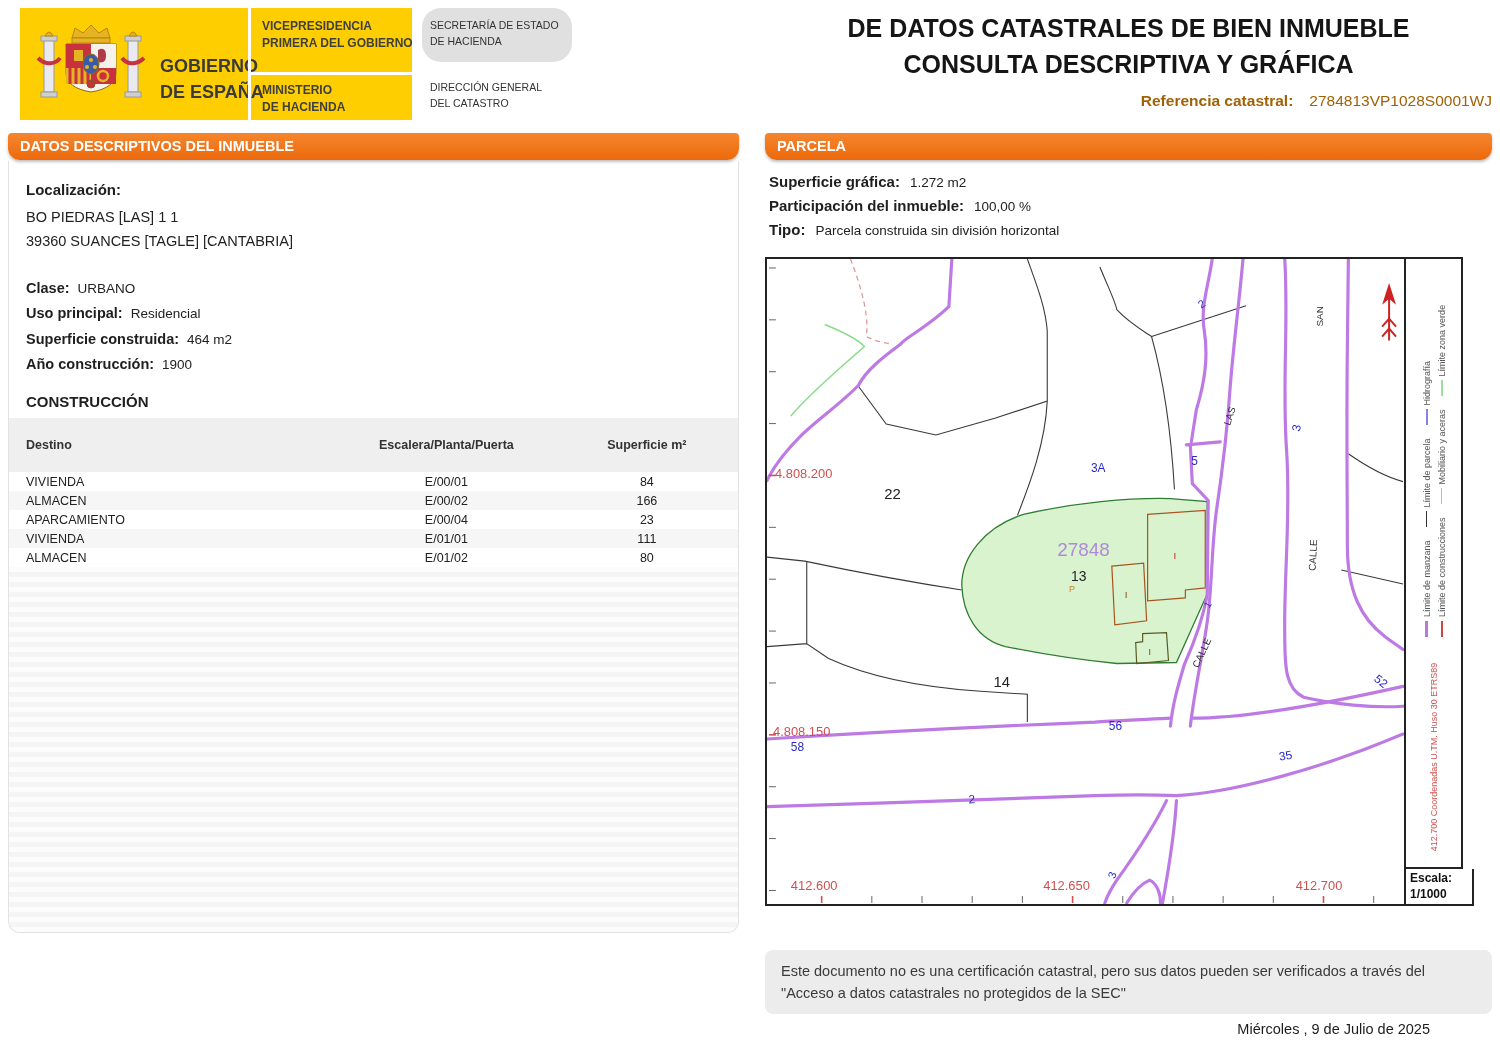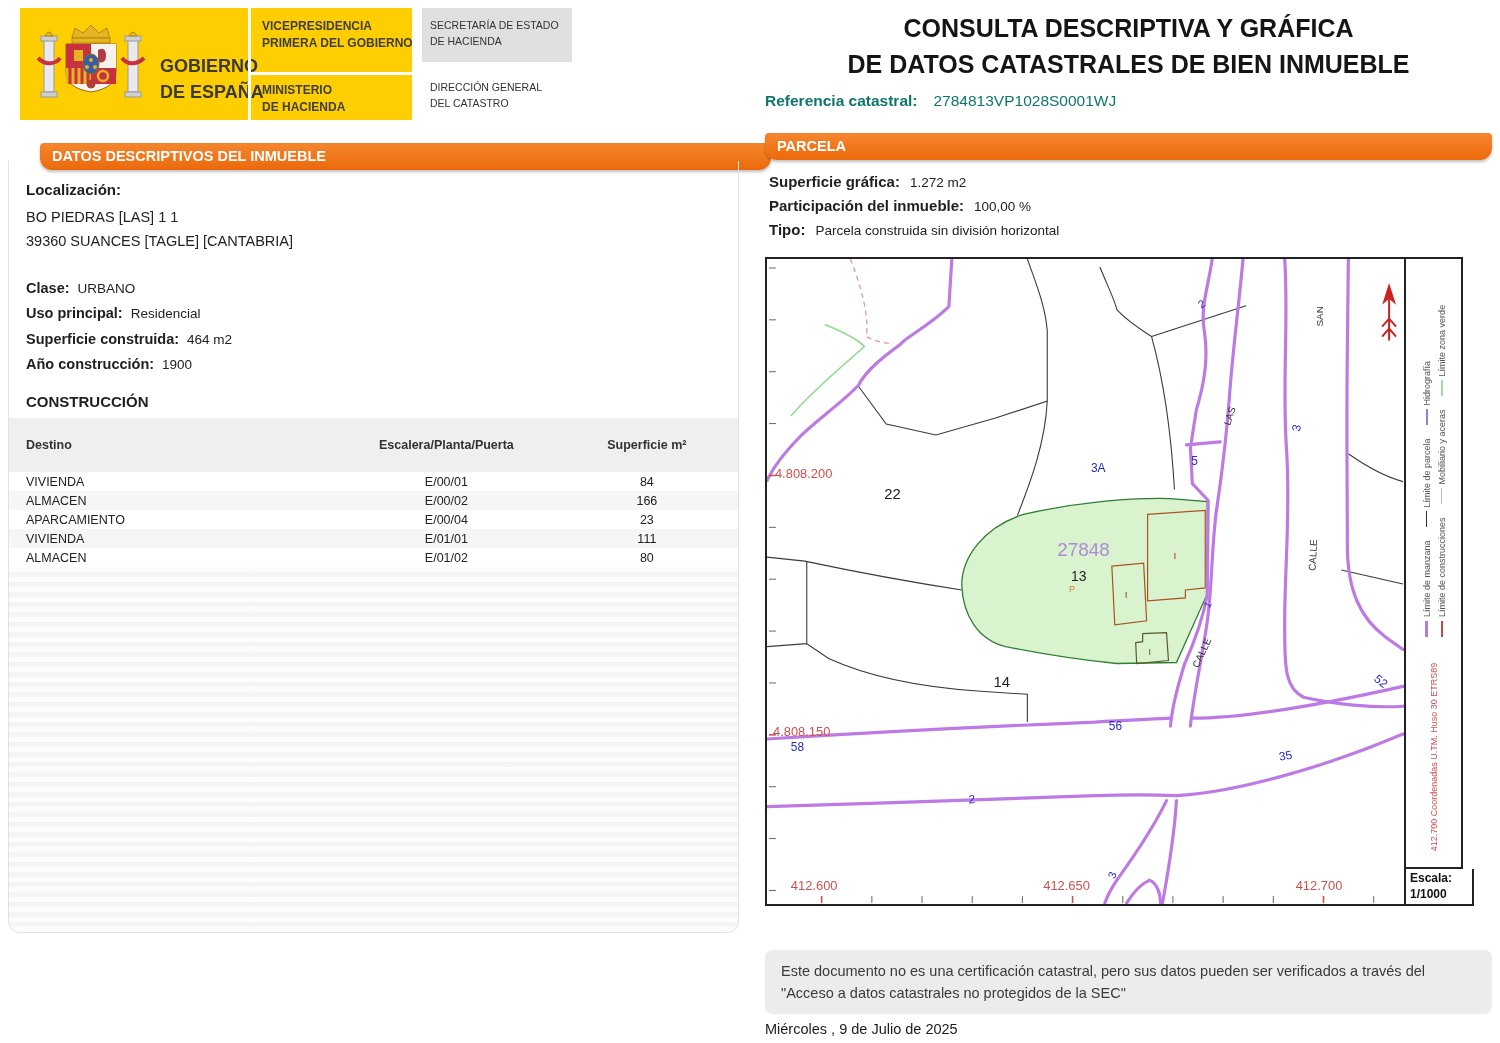--- a/index.html
+++ b/index.html
@@ -7,31 +7,31 @@
   #page { position:relative; width:1500px; height:1043px; background:#fff; overflow:hidden; }
   .abs { position:absolute; }
 
   
   .gov-block { left:20px; top:8px; width:392px; height:112px; background:#FFCE00; }
   .gov-vdiv { left:248px; top:8px; width:3px; height:112px; background:#fff; }
   .gov-hdiv { left:251px; top:72px; width:161px; height:3px; background:#fff; }
   .gob-txt { left:140px; top:45px; font-size:18px; font-weight:bold; color:#3a3a3a; line-height:1.45; }
   .vice-txt { left:262px; top:18px; font-size:12px; font-weight:bold; color:#3f3f3f; line-height:1.4; }
   .min-txt  { left:262px; top:82px; font-size:12px; font-weight:bold; color:#3f3f3f; line-height:1.4; }
-  .sec-box { left:422px; top:8px; width:150px; height:54px; background:#E0E0E0; padding:10px 8px; font-size:10.5px; color:#333; line-height:1.5; }
+  .sec-box { left:422px; top:8px; width:150px; height:54px; background:#E0E0E0; padding:10px 8px; font-size:10.5px; color:#333; line-height:1.5;border-radius:19px; }
   .dir-box { left:430px; top:80px; font-size:10.5px; color:#333; line-height:1.5; }
   .doc-title { left:765px; top:10px; width:727px; text-align:center; font-size:25px; font-weight:bold; color:#151515; line-height:1.45; }
-  .ref-line { left:765px; top:92px; width:727px; text-align:left; font-size:15.5px; color:#0f766e; }
+  .ref-line { left:765px; top:92px; width:727px; text-align:right; font-size:15.5px; color:#a16207; }
   .ref-line .lbl { font-weight:bold; margin-right:16px; }
 
   
   .bar { height:27px; line-height:27px; padding-left:12px; color:#fff; font-weight:bold; font-size:14.5px;
          background:linear-gradient(180deg,#F5862E,#EC690B); border-radius:4px 4px 12px 12px;
          box-shadow:0 2px 3px rgba(0,0,0,.25); }
-  .bar-left  { left:8px;  top:143px; width:731px;margin-left:32px; }
+  .bar-left  { left:8px;  top:133px; width:731px; }
   .bar-right { left:765px; top:133px; width:727px; }
 
   
   .left-box { left:8px; top:161px; width:731px; height:772px; border:1px solid #e2e2e2; border-top:none;
               border-radius:0 0 12px 12px; display:flex; flex-direction:column; padding:20px 0 0 0; overflow:hidden; }
   .lb-pad { padding-left:17px; padding-right:17px; }
   .loc-label { font-size:15px; font-weight:bold; color:#1f1f1f; margin-bottom:8px; }
   .addr { font-size:14.5px; color:#222; line-height:1.65; }
   .frow { font-size:14.5px; line-height:1.75; }
   .flabel { font-weight:bold; color:#1f1f1f; margin-right:8px; }
@@ -63,21 +63,21 @@
   .legend-rows { display:flex; flex-direction:column; gap:5px; }
   .lg-row { display:flex; gap:13px; }
   .lg-item { display:flex; align-items:center; gap:4px; font-size:9px; color:#555; white-space:nowrap; }
   .lg-sw { width:16px; flex:none; }
 
   .escala-box { left:1406px; top:869px; width:68px; height:37px; border:2px solid #222; border-left:none; border-top:none;
                 background:#fff; padding:2px 4px; font-size:12px; font-weight:bold; color:#111; line-height:1.3; }
 
   .disclaimer { left:765px; top:950px; width:727px; height:64px; background:#ececec; border-radius:8px;
                 padding:11px 16px; font-size:14.5px; color:#3a3a3a; line-height:1.5; }
-  .date-line { left:765px; top:1021px; width:665px; font-size:14.5px; color:#1c1c1c; }
+  .date-line { left:765px; top:1021px; width:665px; text-align:right; font-size:14.5px; color:#1c1c1c; }
 </style>
 </head>
 <body>
 
 <div id="page">
 
   <div class="abs gov-block">
     <svg class="abs" style="left:16px;top:6px;" width="110" height="100" viewBox="0 0 110 100">
       <rect x="8" y="26" width="10" height="52" fill="#e9e9ef" stroke="#9a9a9a"></rect>
       <rect x="5" y="22" width="16" height="5" fill="#cfcfcf" stroke="#9a9a9a"></rect>
@@ -123,22 +123,22 @@
   </div>
   <div class="abs sec-box">
     <div>SECRETARÍA DE ESTADO</div>
     <div>DE HACIENDA</div>
   </div>
   <div class="abs dir-box">
     <div>DIRECCIÓN GENERAL</div>
     <div>DEL CATASTRO</div>
   </div>
   <div class="abs doc-title">
+    <div>DE DATOS CATASTRALES DE BIEN INMUEBLE</div>
     <div>CONSULTA DESCRIPTIVA Y GRÁFICA</div>
-    <div>DE DATOS CATASTRALES DE BIEN INMUEBLE</div>
   </div>
   <div class="abs ref-line">
     <span class="lbl">Referencia catastral:</span><span>2784813VP1028S0001WJ</span>
   </div>
 
   <div class="abs bar bar-left">DATOS DESCRIPTIVOS DEL INMUEBLE</div>
   <div class="abs left-box">
     <div class="lb-pad">
       <div class="loc-label">Localización:</div>
       <div class="addr">BO PIEDRAS [LAS] 1 1</div>

